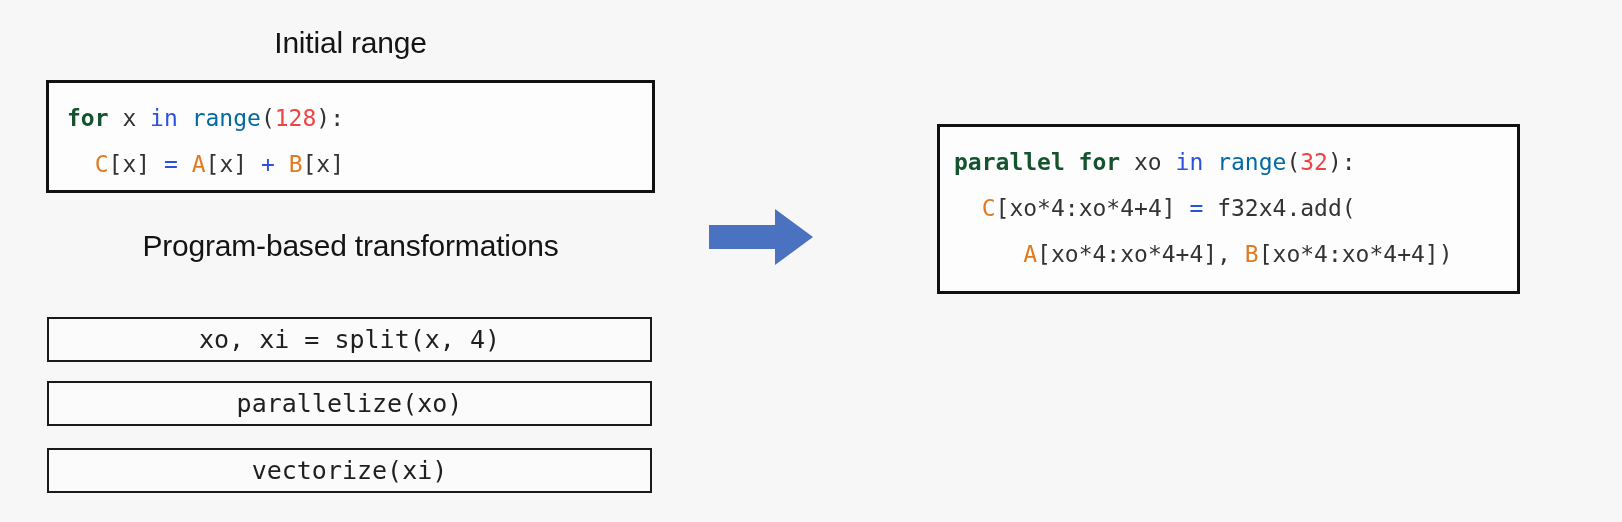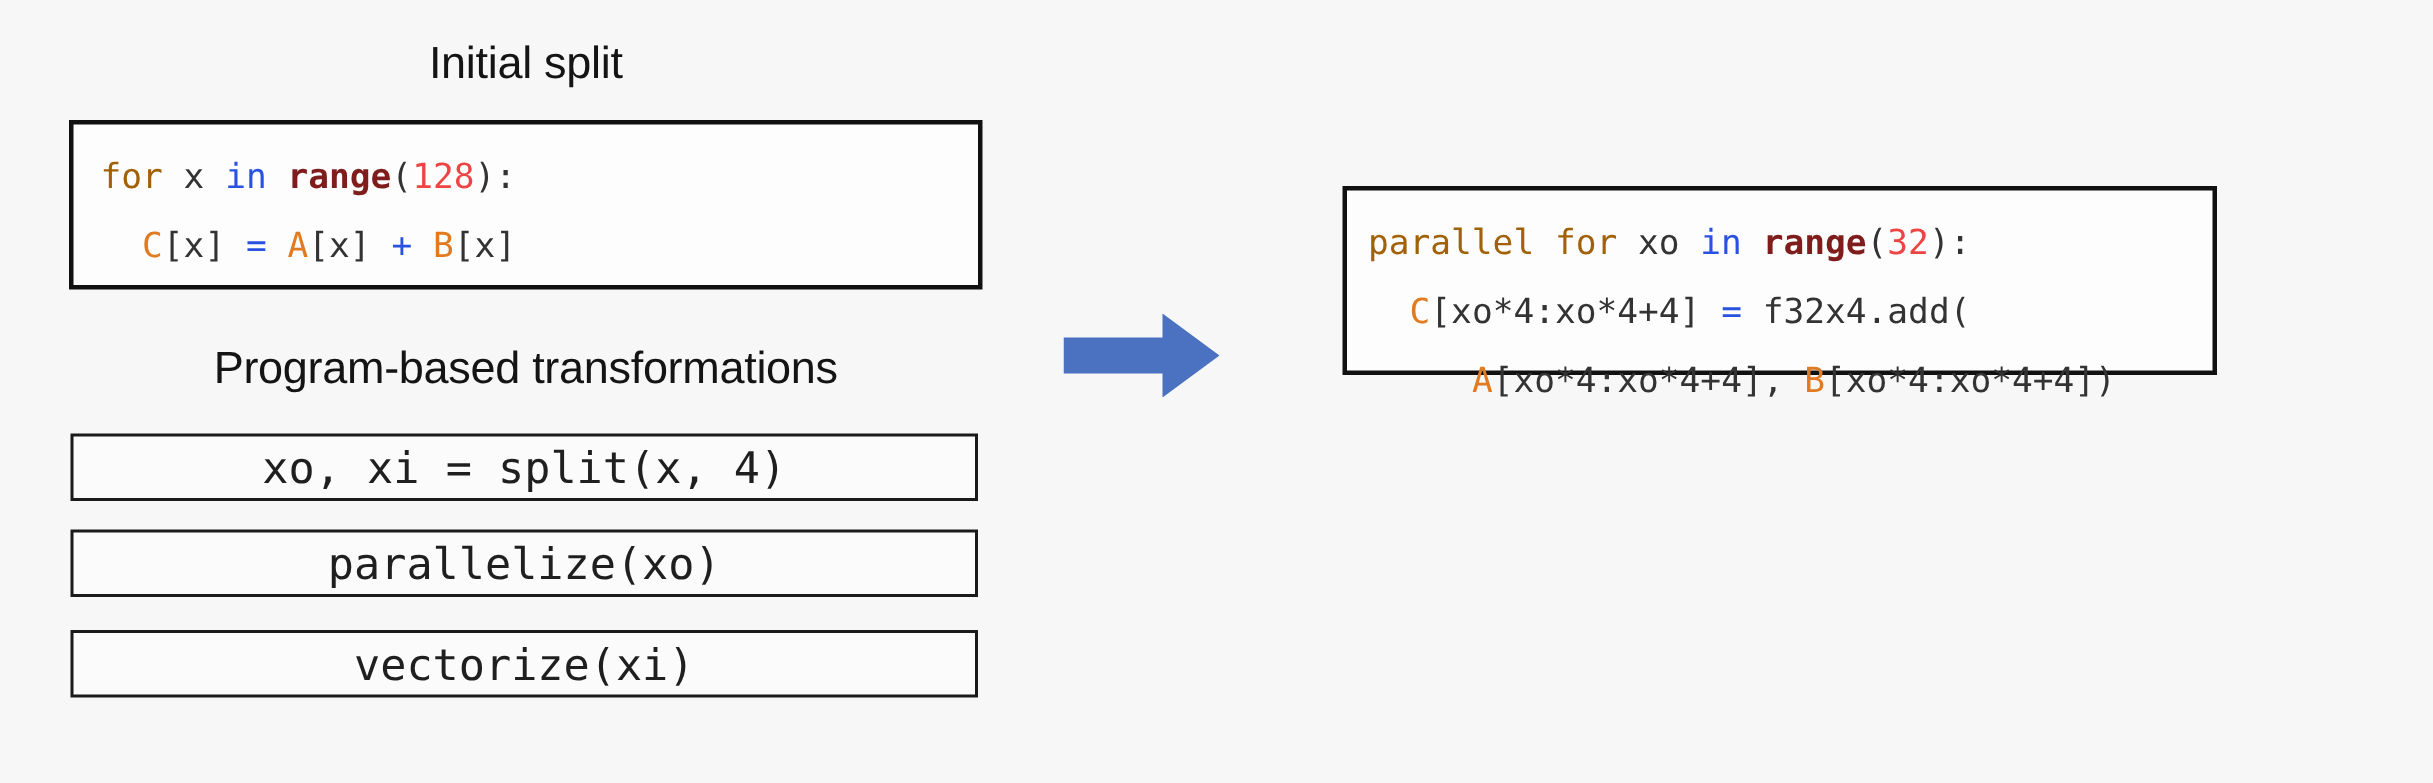--- a/index.html
+++ b/index.html
@@ -62,75 +62,76 @@
     white-space: pre;
     padding: 12px 0 12px 18px;
   }
   #code-box-initial {
     left: 46px;
     top: 80px;
     width: 609px;
     height: 113px;
   }
   #code-box-transformed {
-    left: 895px;
+    left: 937px;
     top: 124px;
     width: 583px;
-    height: 126px;
+    height: 170px;
     padding-left: 14px;
   }
   .code-line {
     display: block;
     height: 46px;
   }
 
   
-  .tok-kw   { color: #a16207; }
+  .tok-kw   { color: #14532d; font-weight: bold; }
   .tok-op   { color: #2a52e0; text-align: center; }
-  .tok-fn   { color: #7f1d1d; font-weight: bold; }
+  .tok-fn   { color: #0369a1; }
   .tok-num  { color: #ef4444; }
   .tok-var  { color: #e07b22; }
   .tok-pln  { color: #333333; }
 
   
   .xform-box {
     position: absolute;
     left: 47px;
     width: 605px;
     height: 45px;
     background: #fbfbfb;
     border: 2px solid #1a1a1a;
     box-sizing: border-box;
     font-family: "DejaVu Sans Mono", monospace;
-    font-size: 29px;
+    font-size: 25px;
     color: #1f1f1f;
     display: flex;
     align-items: center;
     justify-content: center;
     white-space: pre;
+    margin-top: 28px;
   }
   #xform-box-0 { top: 289px; }
   #xform-box-1 { top: 353px; }
   #xform-box-2 { top: 420px; }
 
   
   #transform-arrow {
     position: absolute;
     left: 709px;
     top: 209px;
     width: 104px;
     height: 56px;
   }
 </style>
 </head>
 <body>
 
 <div class="canvas">
 
-  <div class="heading" id="heading-initial-state">Initial split</div>
+  <div class="heading" id="heading-initial-state">Initial range</div>
 
   <div class="code-box" id="code-box-initial"><span class="code-line"><span class="tok-kw">for</span><span class="tok-pln"> x </span><span class="tok-op">in</span><span class="tok-pln"> </span><span class="tok-fn">range</span><span class="tok-pln">(</span><span class="tok-num">128</span><span class="tok-pln">):</span></span><span class="code-line"><span class="tok-pln">  </span><span class="tok-var">C</span><span class="tok-pln">[x] </span><span class="tok-op">=</span><span class="tok-pln"> </span><span class="tok-var">A</span><span class="tok-pln">[x] </span><span class="tok-op">+</span><span class="tok-pln"> </span><span class="tok-var">B</span><span class="tok-pln">[x]</span></span></div>
 
   <div class="heading" id="heading-transformations">Program-based transformations</div>
 
   <div class="xform-box" id="xform-box-0">xo, xi = split(x, 4)</div>
   <div class="xform-box" id="xform-box-1">parallelize(xo)</div>
   <div class="xform-box" id="xform-box-2">vectorize(xi)</div>
 
   <svg id="transform-arrow" viewBox="0 0 104 56" aria-hidden="true">

